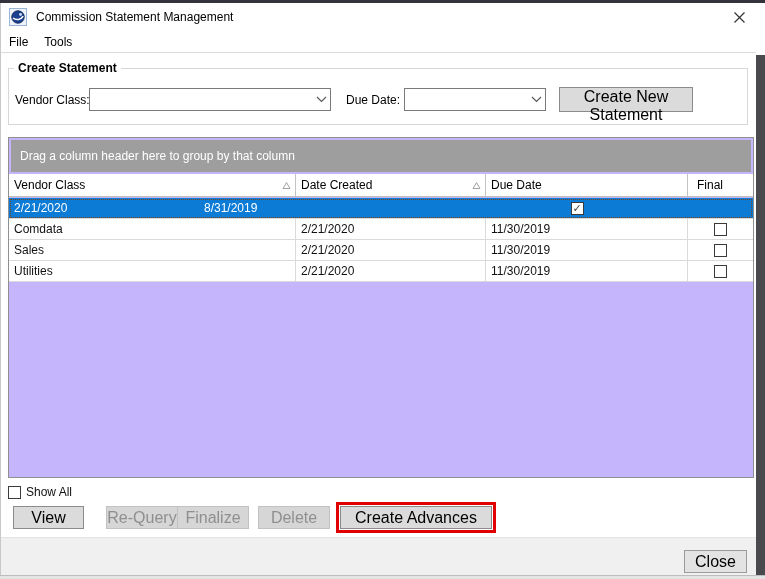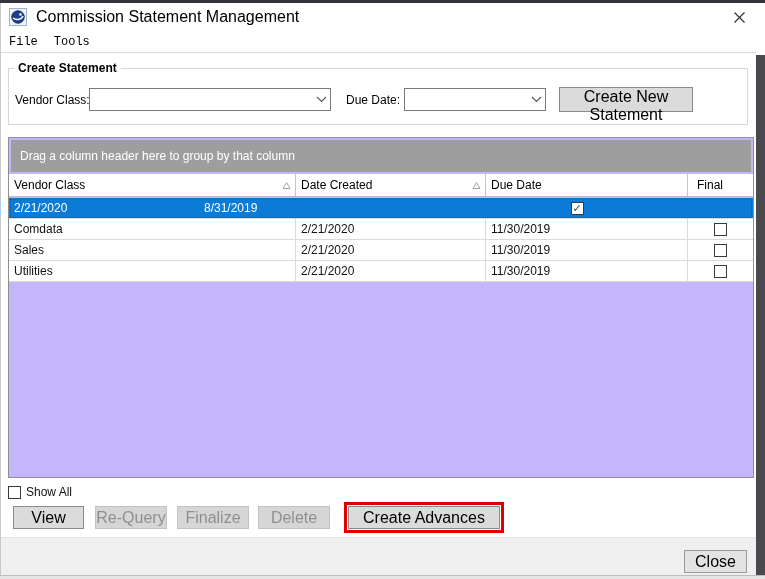--- a/index.html
+++ b/index.html
@@ -11,25 +11,25 @@
   }
   
   .top-edge    { position:absolute; left:0; top:0; width:765px; height:3px; background:#33333b; }
   .right-strip { position:absolute; left:756px; top:55px; width:9px; height:520px; background:#4a4a4e; }
   .bottom-strip{ position:absolute; left:0; top:575px; width:765px; height:4px; background:#e4e4e4; border-top:1px solid #bdbdbd; }
   .left-edge   { position:absolute; left:0; top:3px; width:1px; height:572px; background:#c9c9c9; }
 
   
   .titlebar { position:absolute; left:1px; top:3px; width:755px; height:28px; background:#fff; display:flex; align-items:center; }
   .app-icon { margin-left:8px; width:18px; height:18px; display:inline-flex; }
-  .title-text { margin-left:9px; font-size:16px; color:#000; }
+  .title-text { margin-left:9px; font-size:12px; color:#000; }
   .close-btn { position:absolute; right:6px; top:4px; width:22px; height:20px; display:flex; align-items:center; justify-content:center; cursor:pointer; }
 
   
-  .menubar { position:absolute; left:1px; top:31px; width:755px; height:22px; display:flex; align-items:center; border-bottom:1px solid #dcdcdc; background:#fff;font-family:Liberation Mono, monospace; }
+  .menubar { position:absolute; left:1px; top:31px; width:755px; height:22px; display:flex; align-items:center; border-bottom:1px solid #dcdcdc; background:#fff; }
   .menu-item { padding:3px 8px; color:#000; }
 
   
   .groupbox { position:absolute; left:8px; top:68px; width:740px; height:57px; border:1px solid #d7d7d7; background:#fff;padding-left:21px; }
   .groupbox .legend { position:absolute; top:-8px; left:5px; background:#fff; padding:0 4px; font-weight:bold; font-size:12px; color:#000; }
   .field-label { position:absolute; top:24px; font-size:12px; color:#000; }
   .lbl-vendor { left:6px; }
   .lbl-due { left:337px; }
   .combo { position:absolute; top:19px; height:23px; border:1px solid #7a7a7a; background:#fff; display:flex; align-items:center; }
   .combo-vendor { left:80px;  width:242px; }
@@ -56,24 +56,24 @@
 
   
   .cb { width:13px; height:13px; border:1px solid #3a3a3a; background:#fff; display:inline-flex; align-items:center; justify-content:center; }
   .cb.checked::after { content:"✓"; font-size:11px; color:#3f3f3f; line-height:11px; }
 
   
   .show-all { position:absolute; left:8px; top:485px; display:flex; align-items:center; gap:5px; }
   .actions { position:absolute; left:0; top:506px; width:756px; height:24px; }
   .actions .btn { position:absolute; top:0; height:23px;text-align:center; }
   .actions .btn:nth-child(1) { left:13px;  width:71px; }
-  .actions .btn:nth-child(2) { left:95px;  width:72px; }
+  .actions .btn:nth-child(2) { left:106px;  width:72px; }
   .actions .btn:nth-child(3) { left:177px; width:72px; }
   .actions .btn:nth-child(4) { left:258px; width:72px; }
-  .actions .btn:nth-child(5) { left:348px; width:152px; }
+  .actions .btn:nth-child(5) { left:340px; width:152px; }
   .btn.disabled { background:#d6d6d6; border-color:#c2c2c2; color:#8f8f8f; cursor:default; }
   .btn.highlight { outline:3px solid var(--hl,#e10000); outline-offset:1px; }
 
   
   .dlg-footer { position:absolute; left:1px; top:537px; width:755px; height:38px; background:var(--footer-bg,#f0f0f0); border-top:1px solid #e3e3e3; }
   .btn-close { position:absolute; left:683px; top:12px; width:63px; height:23px; background:#e3e3e3; border:1px solid #9b9b9b; }
 </style>
 </head>
 <body>
 

